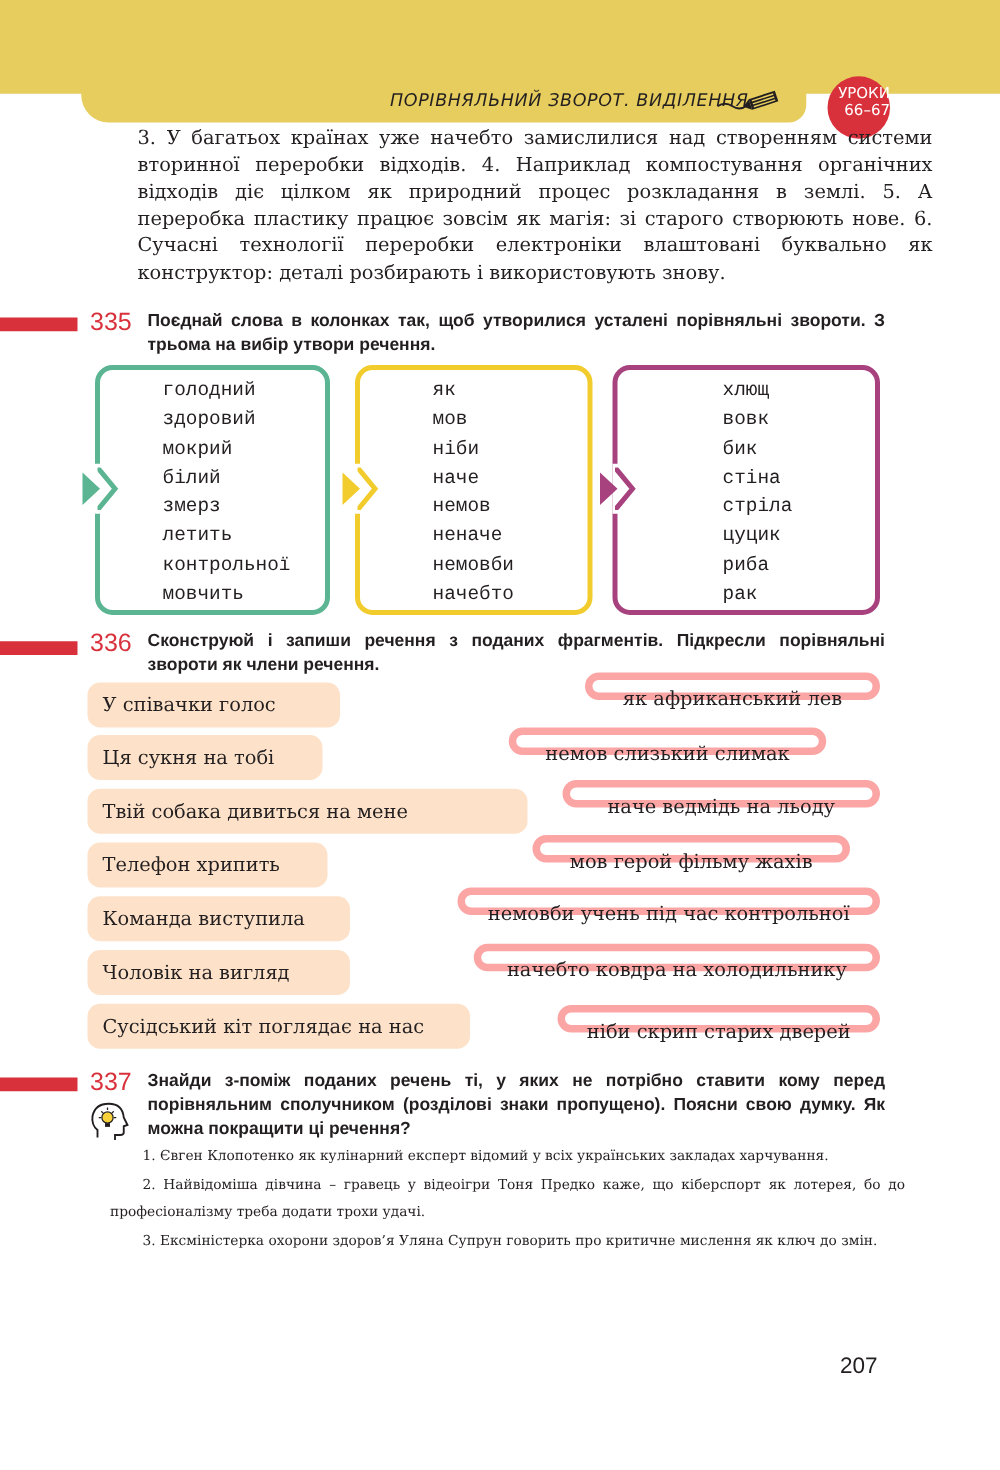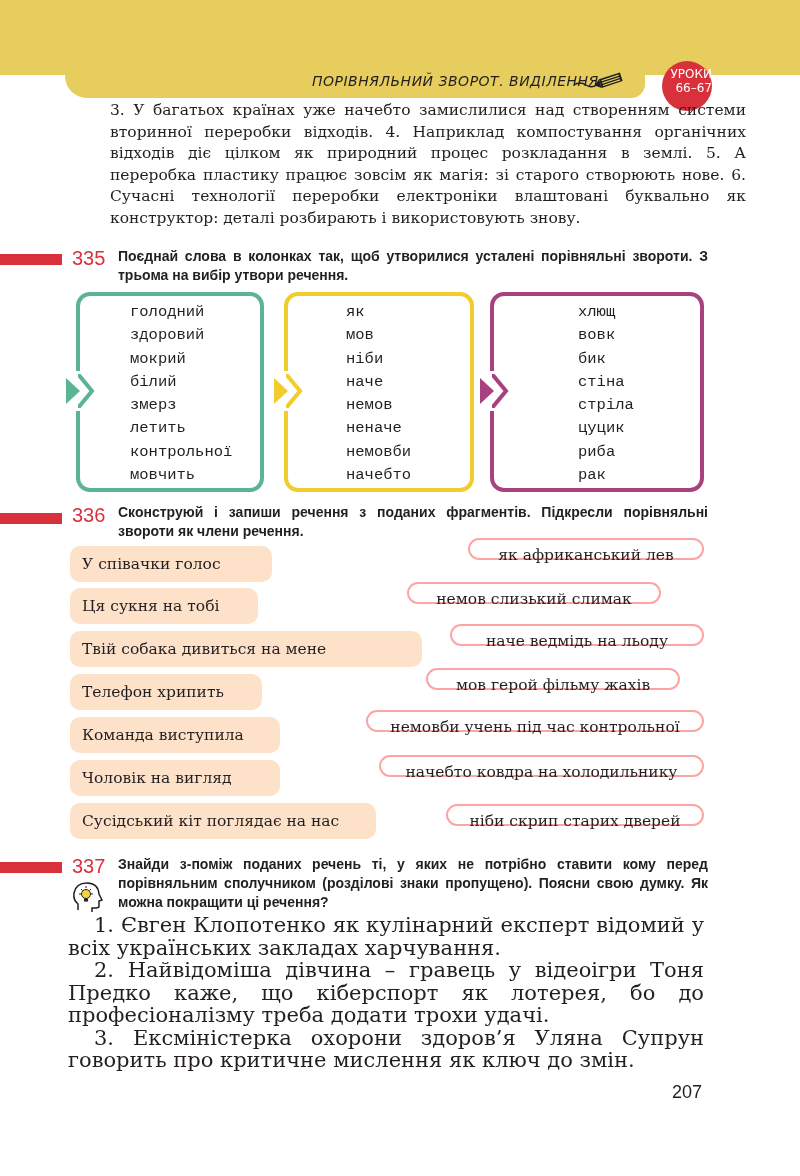--- a/index.html
+++ b/index.html
@@ -26,24 +26,24 @@
     .word-box .chev { position: absolute; left: -2px; top: 78px; width: 22px; height: 34px; }
     .word-list { position: absolute; top: 5px; font-size: 15.5px; line-height: 23.3px; list-style: none; font-family: Liberation Mono, monospace; }
     .box-green { left: 76px; width: 188px; border-color: #5bb592; }
     .box-yellow { left: 284px; width: 190px; border-color: #f2cc2c; }
     .box-purple { left: 490px; width: 214px; border-color: #a8427f; }
     .box-green .word-list { left: 50px; }
     .box-yellow .word-list { left: 58px; }
     .box-purple .word-list { left: 84px; }
 
     .frag-left { position: absolute; left: 70px; height: 36px; background: #fde2c9; border-radius: 10px; font-size: 15.5px; line-height: 36px; padding-left: 12px; }
-    .frag-right { position: absolute; height: 22px; border: 2px solid #fca5a5; border-radius: 12px; background: #fff; font-size: 15.5px; line-height: 30px; text-align: center; }
+    .frag-right { position: absolute; height: 22px; border: 6px solid #fca5a5; border-radius: 12px; background: #fff; font-size: 15.5px; line-height: 30px; text-align: center; }
 
     .bulb-icon { position: absolute; left: 70px; top: 880px; width: 36px; height: 36px; }
-    .sentences { position: absolute; left: 68px; top: 914px; width: 636px; font-size: 21px; line-height: 22.5px; text-align: justify; }
+    .sentences { position: absolute; left: 88px; top: 914px; width: 636px; font-size: 11px; line-height: 22.5px; text-align: justify; }
     .sentences p { text-indent: 26px; }
 
     .page-number { position: absolute; left: 672px; top: 1082px; font-family: "Liberation Sans", sans-serif; font-size: 18px; color: #231f20; }
   </style>
 </head>
 <body>
 
 <div class="top-band"></div>
 <div class="header-tab"></div>
 <div class="header-title">ПОРІВНЯЛЬНИЙ ЗВОРОТ. ВИДІЛЕННЯ</div>

